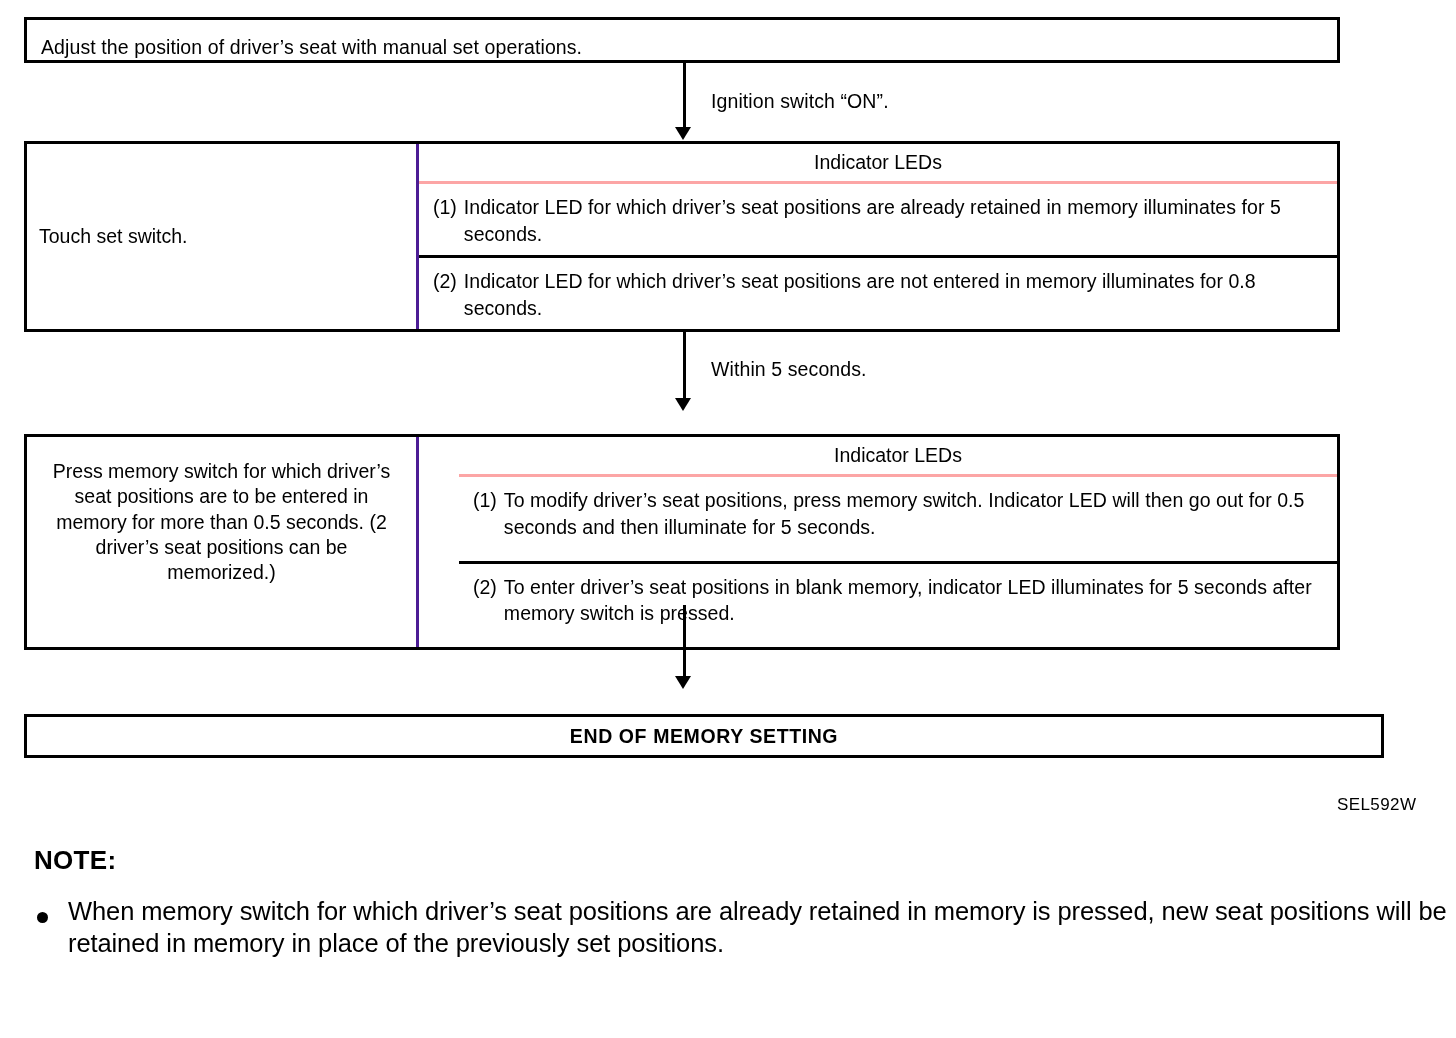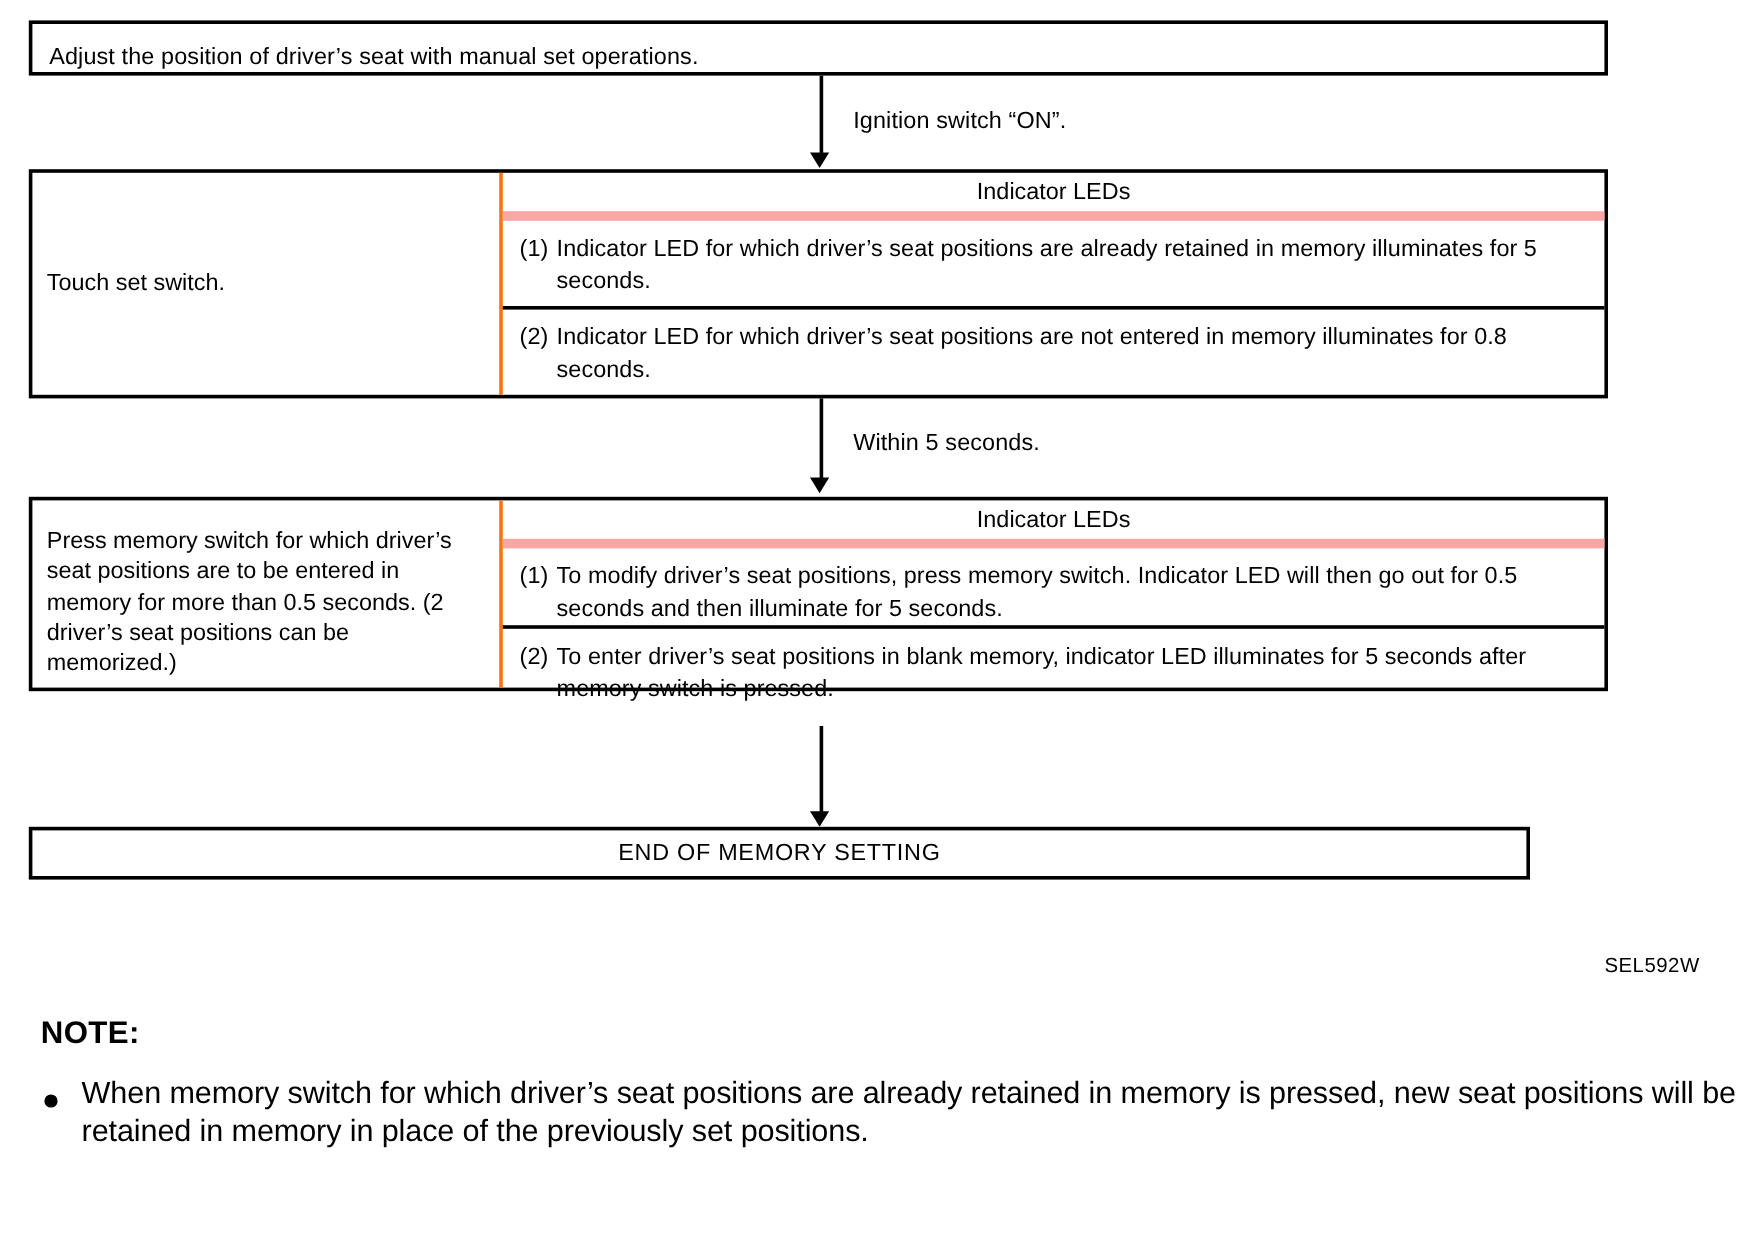--- a/index.html
+++ b/index.html
@@ -53,43 +53,44 @@
   }
 
   
   .split {
     display: flex;
   }
   .split .left-cell {
     box-sizing: border-box;
     width: 392px;
     flex: 0 0 392px;
-    border-right: 3px solid #f97316;
-    display: flex;
+    border-right: 3px solid #4c1d95;
+    display: flex;
+    text-align: center;
   }
   .split .right-cell {
     box-sizing: border-box;
     flex: 1 1 auto;
     display: flex;
     flex-direction: column;
   }
   .left-cell .celltext {
     padding: 0 12px;
     font-size: 19.5px;
     line-height: 1.30;
   }
   .left-cell.vcenter { align-items: center; }
   .left-cell.vtop    { align-items: flex-start; }
   .left-cell.vtop .celltext { padding-top: 22px; }
 
   .rc-header {
     box-sizing: border-box;
     height: 40px;
     flex: 0 0 40px;
-    border-bottom: 8px solid #fca5a5;
+    border-bottom: 3px solid #fca5a5;
     display: flex;
     align-items: center;
     justify-content: center;
     font-size: 19.5px;
   }
   .rc-row {
     box-sizing: border-box;
     flex: 1 1 auto;
     display: flex;
     align-items: flex-start;
@@ -215,21 +216,21 @@
         <span class="marker">(2)</span>
         <span class="rtext">Indicator LED for which driver’s seat positions are not entered in memory illuminates for 0.8 seconds.</span>
       </div>
     </div>
   </div>
 
   <div class="conn" style="left:683px; top:332px; height:67px;"></div>
   <div class="arrowhead" style="left:675px; top:398px;"></div>
   <div class="conn-label" style="left:711px; top:358px;">Within 5 seconds.</div>
 
-  <div class="fbox split" style="left:24px; top:414px; width:1316px; height:162px;">
+  <div class="fbox split" style="left:24px; top:434px; width:1316px; height:216px;gap:40px;">
 
     <div class="left-cell vtop">
       <div class="celltext">Press memory switch for which driver’s seat positions are to be entered in memory for more than 0.5 seconds. (2 driver’s seat positions can be memorized.)</div>
     </div>
 
     <div class="right-cell">
       <div class="rc-header">Indicator LEDs</div>
 
       <div class="rc-row with-rule">
         <span class="marker">(1)</span>
@@ -239,21 +240,21 @@
       <div class="rc-row">
         <span class="marker">(2)</span>
         <span class="rtext">To enter driver’s seat positions in blank memory, indicator LED illuminates for 5 seconds after memory switch is pressed.</span>
       </div>
     </div>
   </div>
 
   <div class="conn" style="left:683px; top:605px; height:74px;"></div>
   <div class="arrowhead" style="left:675px; top:676px;"></div>
 
-  <div class="fbox centered-line" style="left:24px; top:689px; width:1251px; height:44px;">
+  <div class="fbox centered-line" style="left:24px; top:714px; width:1360px; height:44px;font-weight:bold;">
     <div class="celltext">END OF MEMORY SETTING</div>
   </div>
 
   <div class="figid" style="left:1321px; top:795px;margin-left:16px;">SEL592W</div>
 
   <div class="note-block">
     <div class="note-title">NOTE:</div>
 
     <div class="note-item">
       <div class="note-bullet"><span class="dot"></span></div>

